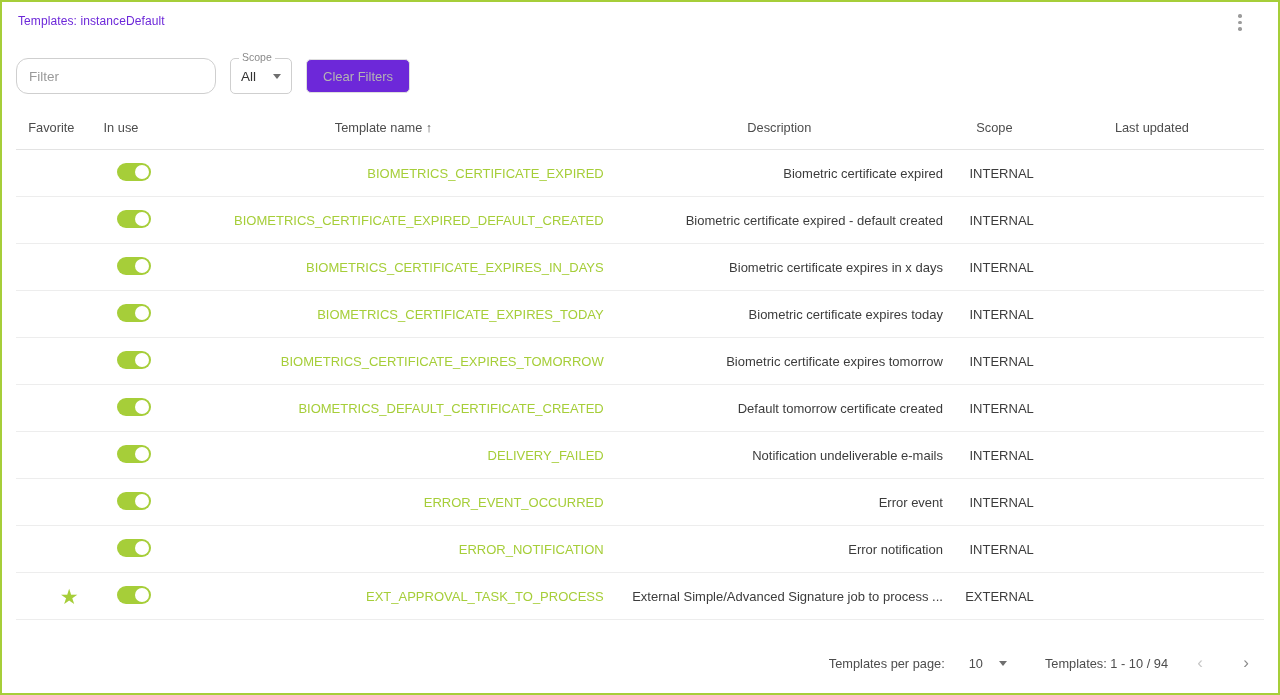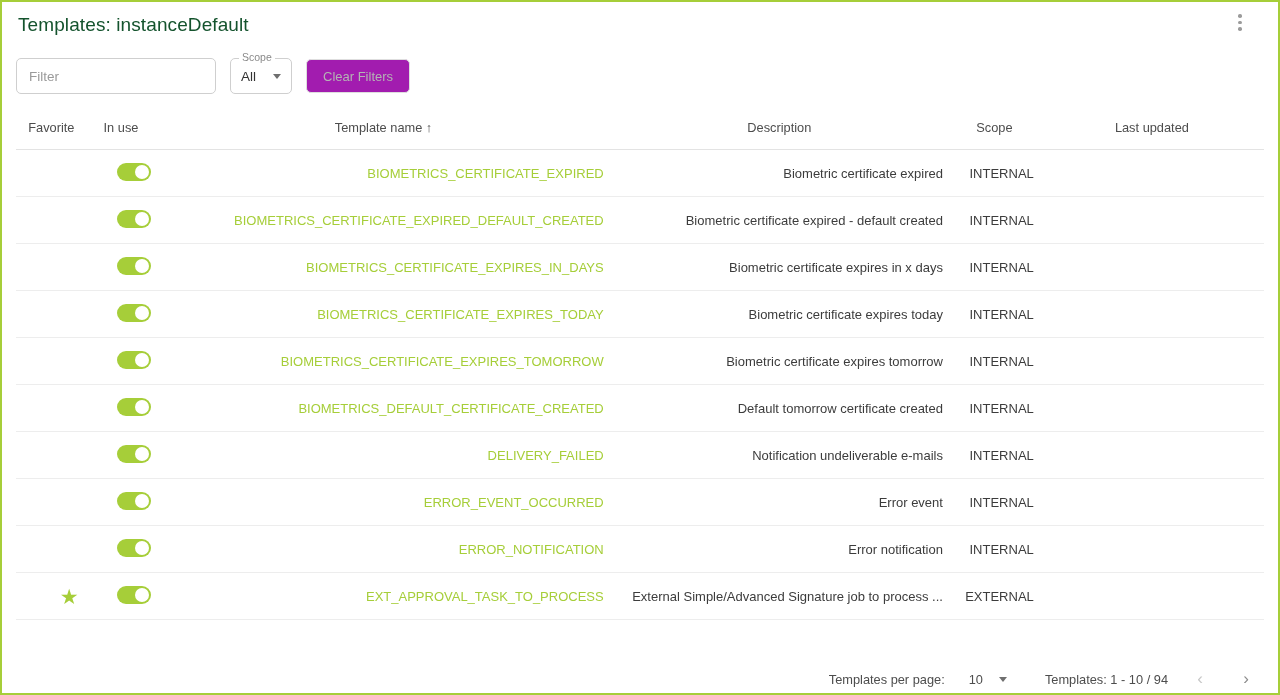--- a/index.html
+++ b/index.html
@@ -19,22 +19,22 @@
     background: #ffffff;
     overflow: hidden;
   }
   
   .header {
     position: relative;
     height: 40px;
     padding: 12px 16px 0 16px;
   }
   .header-title {
-    font-size: 19px;
-    color: #14532d;
+    font-size: 12px;
+    color: #6d28d9;
     letter-spacing: 0.1px;
   }
   .kebab {
     position: absolute;
     top: 12px;
     right: 28px;
     width: 20px;
     height: 22px;
     cursor: pointer;
   }
@@ -50,21 +50,21 @@
   .filterbar {
     display: flex;
     align-items: center;
     padding: 16px 16px 10px 14px;
     gap: 14px;
   }
   .filter-input {
     width: 200px;
     height: 36px;
     border: 1px solid #cfcfcf;
-    border-radius: 5px;
+    border-radius: 12px;
     padding: 0 12px;
     font-size: 13.5px;
     color: #333;
     outline: none;
     background: #fff;
     font-family: "Liberation Sans", sans-serif;
   }
   .filter-input::placeholder { color: #9a9a9a; }
 
   .scope-select {
@@ -98,21 +98,21 @@
     border-left: 4.5px solid transparent;
     border-right: 4.5px solid transparent;
     border-top: 5px solid #6f6f6f;
     margin-left: 4px;
   }
   .clear-btn {
     height: 34px;
     padding: 0 16px;
     border: 1px solid #dedede;
     border-radius: 5px;
-    background: #a21caf;
+    background: #6d28d9;
     color: #b4b4b4;
     font-size: 13px;
     cursor: default;
     font-family: "Liberation Sans", sans-serif;
   }
   
   .table-wrap { padding: 8px 14px 0 14px; }
   table {
     width: 100%;
     border-collapse: collapse;
@@ -173,21 +173,21 @@
   .star {
     color: #a6ce39;
     font-size: 21px;
     line-height: 1;
     cursor: pointer;
   }
   .star.off { color: transparent; }
   
   .footer {
     position: absolute;
-    bottom: 0;
+    bottom: 16px;
     right: 18px;
     display: flex;
     align-items: center;
     gap: 18px;
     font-size: 12.8px;
     color: #4d4d4d;
   }
   .per-page-select {
     display: inline-flex;
     align-items: center;

